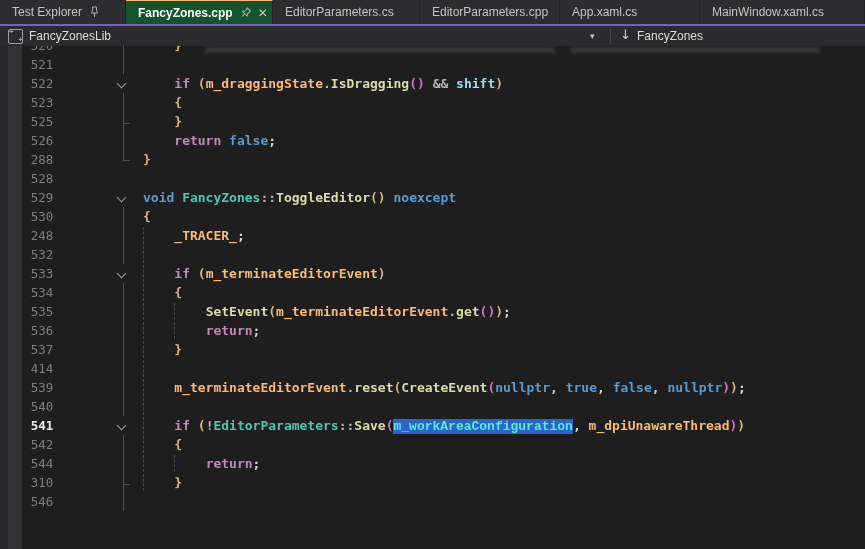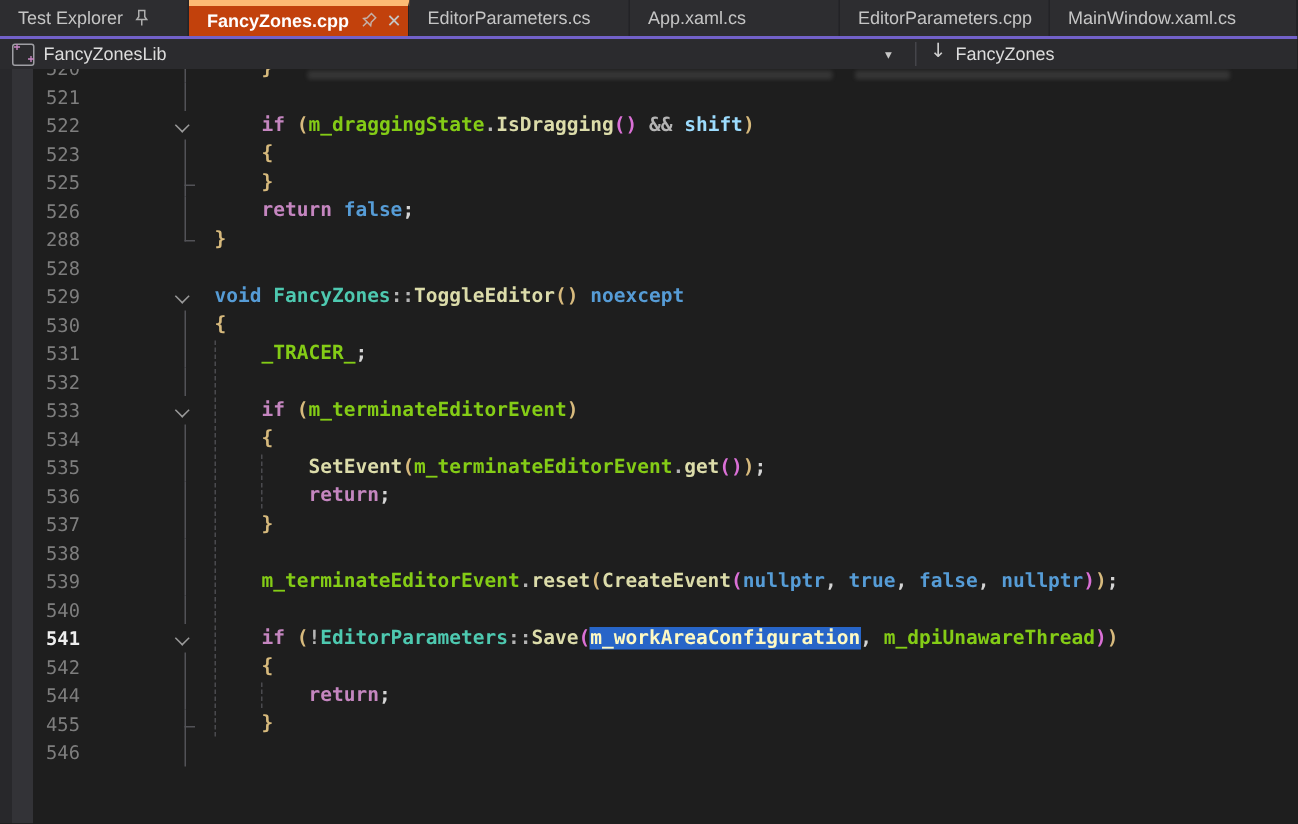--- a/index.html
+++ b/index.html
@@ -10,21 +10,21 @@
   .tabbar{position:absolute;left:0;top:0;width:865px;height:24px;background:#2d2d30;display:flex;}
   .tab{height:24px;box-sizing:border-box;display:flex;align-items:center;gap:7px;
        padding:0 8px 0 12px;border-right:1px solid #232326;color:#c5c5c5;font-size:12px;
        background:#2d2d30;position:relative;cursor:default;white-space:nowrap;overflow:hidden;}
   .tab:nth-child(1){width:126px}
   .tab:nth-child(2){width:147px}
   .tab:nth-child(3){width:147px}
   .tab:nth-child(4){width:140px}
   .tab:nth-child(5){width:140px}
   .tab:nth-child(6){width:165px}
-  .tab.active{background:#c2410c;color:#ffffff;font-weight:bold;border-top:4px solid #fdba74;}
+  .tab.active{background:#14532d;color:#ffffff;font-weight:bold;border-top:1px solid #fdba74;}
   .tab .ticon{display:inline-flex;align-items:center;opacity:.85;flex:none;}
   .tab .ticon svg{display:block}
   .tabunderline{position:absolute;left:0;top:24px;width:865px;height:2px;background:#7261c9;}
 
   
   .navbar{position:absolute;left:0;top:26px;width:865px;height:20px;background:#2b2b2e;
           border-bottom:1px solid #161618;display:flex;align-items:center;font-size:12px;color:#dcdcdc;}
   .proj-icon{width:13px;height:13px;border:1px solid #9f9fa4;border-radius:2px;margin:0 6px 0 8px;
              position:relative;background:#2b2b2e;flex:none;}
   .proj-icon i{position:absolute;font-style:normal;font-size:8px;line-height:8px;color:#c586c0;font-weight:bold;}
@@ -59,29 +59,29 @@
   .fgtick{position:absolute;left:123px;width:7px;height:1px;background:#525257;}
 
   
   .iguide{position:absolute;top:1px;height:17px;width:0;border-left:1px dashed #4a4a4e;}
 
   
   .tk-kw{color:#c586c0}
   .tk-kwb{color:#569cd6}
   .tk-ty{color:#4ec9b0}
   .tk-fn{color:#dcdcaa}
-  .tk-mem{color:#84cc16}
+  .tk-mem{color:#fdba74}
   .tk-par{color:#9cdcfe}
   .tk-op{color:#b4b4b4}
   .tk-pl{color:#d4d4d4}
   .tk-p1{color:#d7ba7d}
   .tk-p2{color:#da70d6}
   .tk-br{color:#d7ba7d}
   .tk-str{color:#ce9178}
-  .tk-sel{color:#fef9c3;background:#2765c8;}
+  .tk-sel{color:#5eead4;background:#2765c8;font-family:Liberation Mono, monospace;}
 
   .smudge{position:absolute;top:1px;height:6px;background:#8a8a8a;opacity:.22;
           filter:blur(1.5px);border-radius:2px;}
   .pinrot{transform:rotate(45deg);}
   .xglyph{color:#c5c5c5;font-size:12px;font-family:"DejaVu Sans",sans-serif;cursor:pointer;}
 </style>
 </head>
 <body>
 
 <div id="app">
@@ -103,24 +103,24 @@
   <path d="M3.5 1h4v4.2l1.3 1.8H2.2l1.3-1.8z" fill="none" stroke="#c5c5c5" stroke-width="1"></path>
   <line x1="5.5" y1="7.2" x2="5.5" y2="11" stroke="#c5c5c5" stroke-width="1"></line>
           </svg>
         </span>
         <span class="xglyph">✕</span>
       </div>
       <div class="tab">
         <span>EditorParameters.cs</span>
       </div>
       <div class="tab">
+        <span>EditorParameters.cpp</span>
+      </div>
+      <div class="tab">
         <span>App.xaml.cs</span>
-      </div>
-      <div class="tab">
-        <span>EditorParameters.cpp</span>
       </div>
       <div class="tab">
         <span>MainWindow.xaml.cs</span>
       </div>
     </div>
   <div class="tabunderline"></div>
 
   <div class="navbar">
     <span class="proj-icon">
         <i class="p1">+</i>
@@ -184,21 +184,21 @@
           <span class="lnum">529</span>
           <span class="fchev"></span>
           <span class="codetext"><span class="tk-kwb">void</span><span class="tk-pl"> </span><span class="tk-ty">FancyZones</span><span class="tk-op">::</span><span class="tk-fn">ToggleEditor</span><span class="tk-p1">()</span><span class="tk-pl"> </span><span class="tk-kwb">noexcept</span></span>
         </div>
         <div class="crow">
           <span class="lnum">530</span>
           <div class="fgline"></div>
           <span class="codetext"><span class="tk-br">{</span></span>
         </div>
         <div class="crow">
-          <span class="lnum">531</span>
+          <span class="lnum">248</span>
           <div class="fgline"></div>
           <div class="iguide" style="left: 143px;"></div>
           <span class="codetext"><span class="tk-pl">    </span><span class="tk-mem">_TRACER_</span><span class="tk-pl">;</span></span>
         </div>
         <div class="crow">
           <span class="lnum">532</span>
           <div class="fgline"></div>
           <div class="iguide" style="left: 143px;"></div>
           <span class="codetext"></span>
         </div>
@@ -228,21 +228,21 @@
           <div class="iguide" style="left: 174.32px;"></div>
           <span class="codetext"><span class="tk-pl">        </span><span class="tk-kw">return</span><span class="tk-pl">;</span></span>
         </div>
         <div class="crow">
           <span class="lnum">537</span>
           <div class="fgline"></div>
           <div class="iguide" style="left: 143px;"></div>
           <span class="codetext"><span class="tk-pl">    </span><span class="tk-br">}</span></span>
         </div>
         <div class="crow">
-          <span class="lnum">538</span>
+          <span class="lnum">414</span>
           <div class="fgline"></div>
           <div class="iguide" style="left: 143px;"></div>
           <span class="codetext"></span>
         </div>
         <div class="crow">
           <span class="lnum">539</span>
           <div class="fgline"></div>
           <div class="iguide" style="left: 143px;"></div>
           <span class="codetext"><span class="tk-pl">    </span><span class="tk-mem">m_terminateEditorEvent</span><span class="tk-op">.</span><span class="tk-fn">reset</span><span class="tk-p1">(</span><span class="tk-fn">CreateEvent</span><span class="tk-p2">(</span><span class="tk-kwb">nullptr</span><span class="tk-pl">, </span><span class="tk-kwb">true</span><span class="tk-pl">, </span><span class="tk-kwb">false</span><span class="tk-pl">, </span><span class="tk-kwb">nullptr</span><span class="tk-p2">)</span><span class="tk-p1">)</span><span class="tk-pl">;</span></span>
         </div>
@@ -265,21 +265,21 @@
           <span class="codetext"><span class="tk-pl">    </span><span class="tk-br">{</span></span>
         </div>
         <div class="crow">
           <span class="lnum">544</span>
           <div class="fgline"></div>
           <div class="iguide" style="left: 143px;"></div>
           <div class="iguide" style="left: 174.32px;"></div>
           <span class="codetext"><span class="tk-pl">        </span><span class="tk-kw">return</span><span class="tk-pl">;</span></span>
         </div>
         <div class="crow">
-          <span class="lnum">455</span>
+          <span class="lnum">310</span>
           <div class="fgline"></div>
           <div class="fgtick" style="top: 11px;"></div>
           <div class="iguide" style="left: 143px;"></div>
           <span class="codetext"><span class="tk-pl">    </span><span class="tk-br">}</span></span>
         </div>
         <div class="crow">
           <span class="lnum">546</span>
           <div class="fgline"></div>
           <span class="codetext"></span>
         </div>

